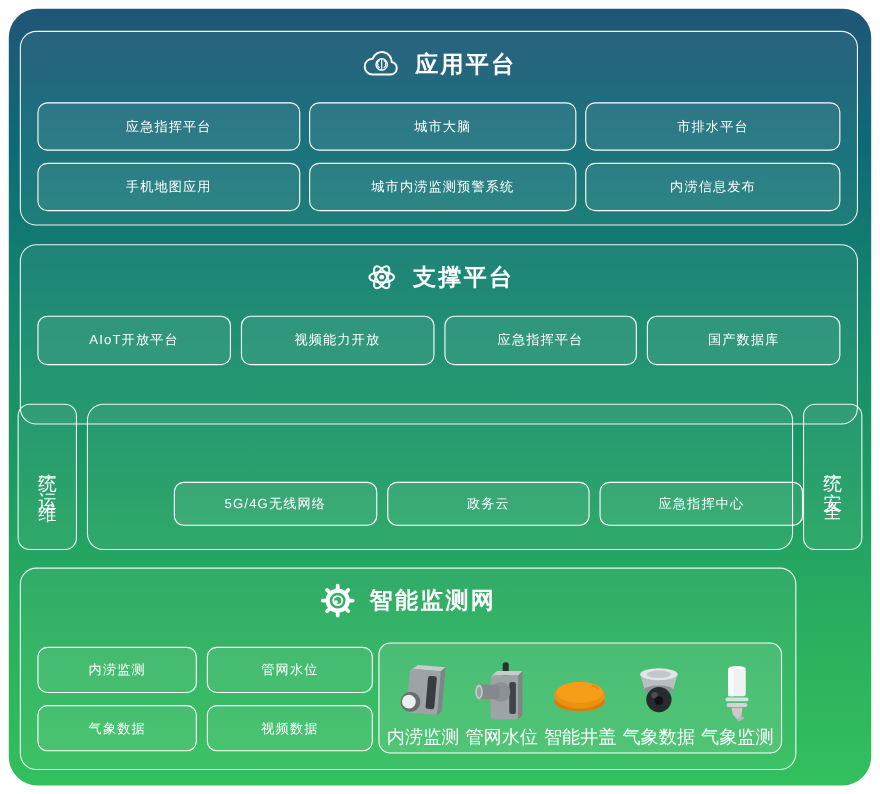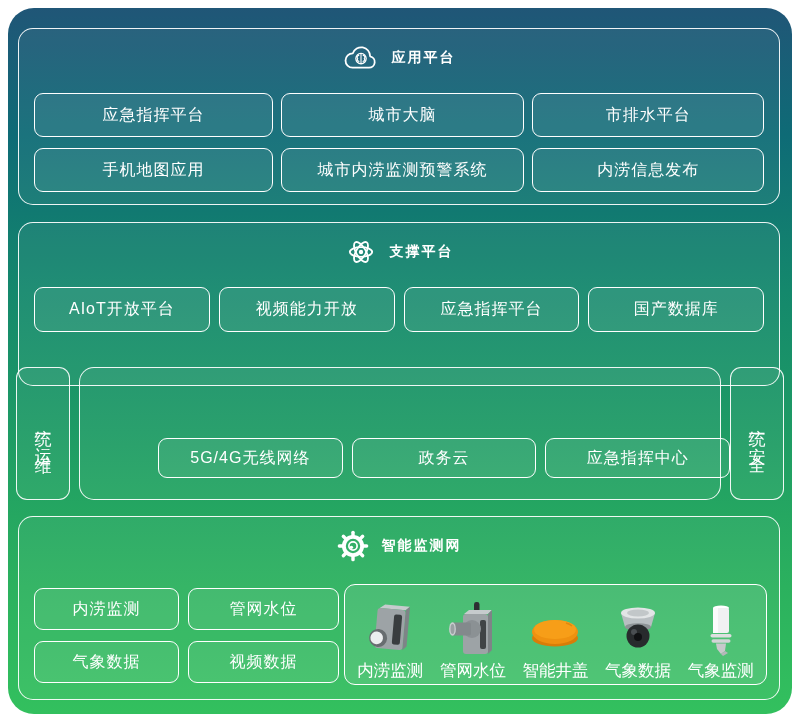--- a/index.html
+++ b/index.html
@@ -11,33 +11,33 @@
   .sec { position:absolute; border:1.5px solid rgba(255,255,255,.92);
     border-radius:15px; background:rgba(255,255,255,.055); }
   .sec1 { left:10px; top:20px;  width:762px; height:177px; }
   .sec2 { left:10px; top:214px; width:762px; height:164px; }
   .main3{ left:71px; top:359px; width:642px; height:133px; }
   .sbar { width:54px; height:133px; top:359px; border-radius:11px;
     display:flex; align-items:center; justify-content:center; }
   .sbar-l { left:8px; } .sbar-r { left:722px; }
   .sbar span { writing-mode:vertical-rl; text-orientation:upright;
     color:#fff; font-size:17px; letter-spacing:9px; font-weight:500; }
-  .sec4 { left:10px; top:508px; width:762px; height:184px; }
+  .sec4 { left:10px; top:508px; width:706px; height:184px; }
 
   .sec-header { display:flex; align-items:center; justify-content:center;
-    gap:13px; color:#fff; font-weight:bold; font-size:14px; letter-spacing:2px; }
+    gap:13px; color:#fff; font-weight:bold; font-size:21px; letter-spacing:2px; }
   .sec1 .sec-header { margin-top:15px; }
   .sec2 .sec-header { margin-top:13px; }
   .main3 .sec-header { margin-top:13px; }
   .sec4 .sec-header { margin-top:13px; }
   .hicon { display:flex; }
 
   .btn { display:flex; align-items:center; justify-content:center;
     border:1.5px solid #ffffff; border-radius:9px; background:rgba(255,255,255,.07);
-    color:#fff; font-size:16px; letter-spacing:1px; white-space:nowrap; }
+    color:#fff; font-size:12px; letter-spacing:1px; white-space:nowrap; }
 
   .grid1 { position:absolute; left:15px; right:15px; top:64px;
     display:grid; grid-template-columns:1fr 1.02fr 0.97fr; gap:11px 8px; grid-auto-rows:44px; }
   .grid2 { position:absolute; left:15px; right:15px; top:64px;
     display:grid; grid-template-columns:repeat(4,1fr); gap:9px; grid-auto-rows:45px; }
   .grid3 { position:absolute; left:34px; width:572px; top:70px;
     display:grid; grid-template-columns:repeat(3,1fr); gap:9px; grid-auto-rows:40px;margin-left:44px; }
   .grid4 { position:absolute; left:15px; width:305px; top:71px;
     display:grid; grid-template-columns:1fr 1.04fr; gap:11px 9px; grid-auto-rows:42px; }
 

